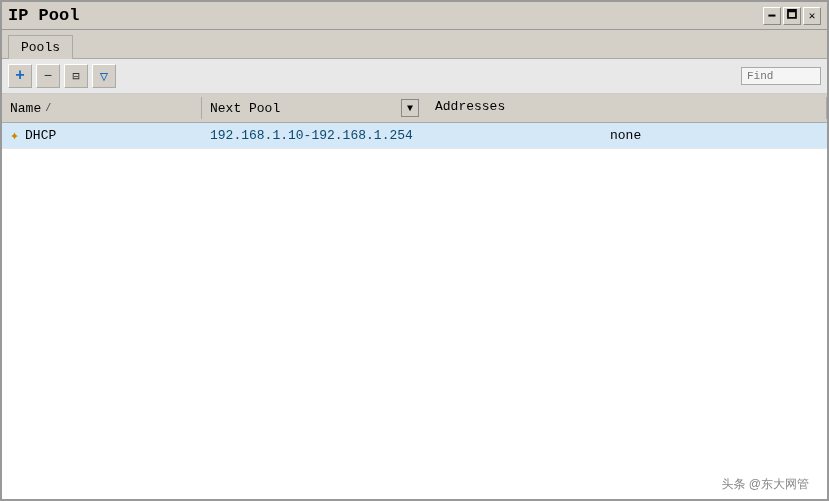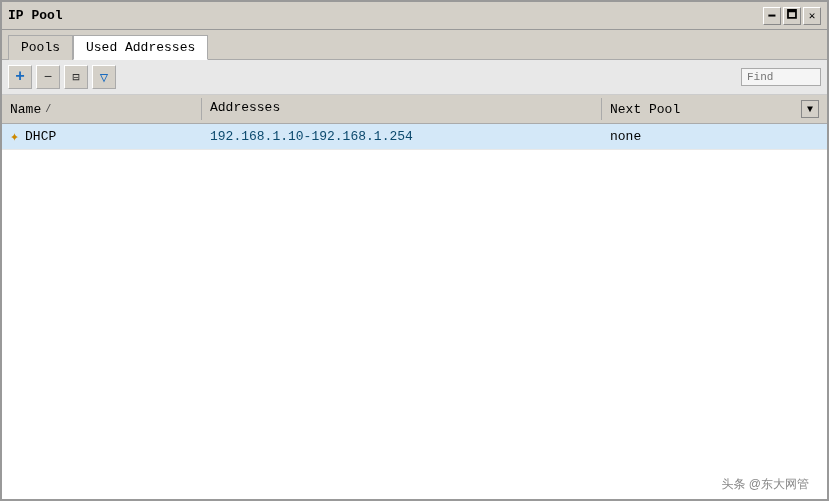--- a/index.html
+++ b/index.html
@@ -34,21 +34,21 @@
       border-bottom: 1px solid #999;
       display: flex;
       align-items: center;
       justify-content: space-between;
       padding: 3px 6px;
       height: 28px;
     }
 
     .title-bar-text {
       font-weight: bold;
-      font-size: 13px;
+      font-size: 17px;
       color: #000;
     }
 
     .title-bar-buttons {
       display: flex;
       gap: 2px;
     }
 
     .title-btn {
       width: 18px;
@@ -236,23 +236,20 @@
       <div class="title-btn">🗕</div>
       <div class="title-btn">🗖</div>
       <div class="title-btn">✕</div>
     </div>
   </div>
 
   <div class="tab-bar">
     <div class="tab">
       <span>Pools</span>
     </div>
-    <div class="tab active">
-      <span>Used Addresses</span>
-    </div>
   </div>
 
   <div class="toolbar">
     <div class="tool-btn" title="Add">
       <span class="add-icon">+</span>
     </div>
     <div class="tool-btn" title="Remove">
       <span class="minus-icon">−</span>
     </div>
     <div class="tool-btn" title="Copy">
@@ -265,26 +262,26 @@
     <input class="find-input" type="text" value="" placeholder="Find" style="">
   </div>
 
   <div class="content">
 
     <div class="table-header">
       <div class="th col-name">
         <span>Name</span>
         <span class="sort-indicator">/</span>
       </div>
-      <div class="th col-addresses">
-        <span>Addresses</span>
-      </div>
       <div class="th col-next-pool">
         <span>Next Pool</span>
         <div class="dropdown-arrow">▼</div>
+      </div>
+      <div class="th col-addresses">
+        <span>Addresses</span>
       </div>
     </div>
 
     <div class="table-body">
       <div class="table-row">
         <div class="td td-name">
           <span class="row-icon">✦</span>
           <span>DHCP</span>
         </div>
         <div class="td td-addresses">192.168.1.10-192.168.1.254</div>

